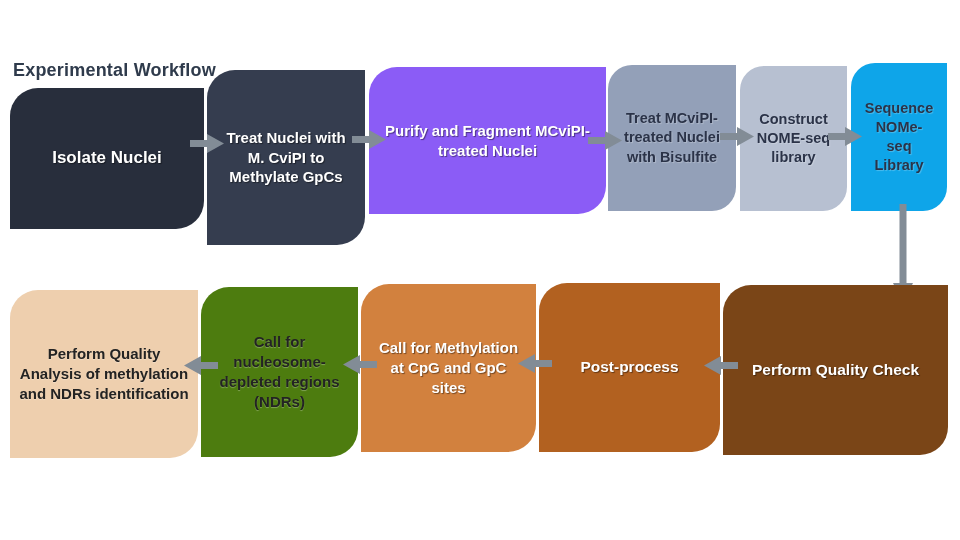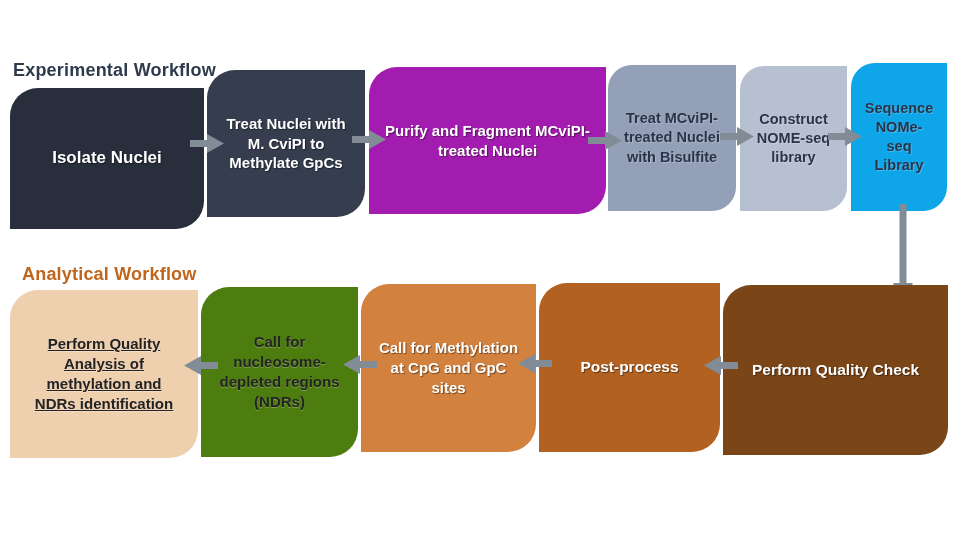--- a/index.html
+++ b/index.html
@@ -16,32 +16,32 @@
     position:absolute;display:flex;align-items:center;justify-content:center;
     text-align:center;font-weight:bold;line-height:1.32;box-sizing:border-box;
     border-radius:28px 0 28px 0;
   }
   .wtxt{color:#ffffff;text-shadow:1px 1px 1px rgba(0,0,0,.45);}
   .dtxt{color:#2b3348;text-shadow:1px 1px 1px rgba(255,255,255,.25);}
   .ktxt{color:#232323;text-shadow:0 1px 1px rgba(255,255,255,.3);}
 
   
   .b1{left:10px;top:88px;width:194px;height:141px;background:#282e3c;font-size:17px;padding:0 14px;}
-  .b2{left:207px;top:70px;width:158px;height:147px;background:#353d4f;font-size:15px;padding:0 10px;}
-  .b3{left:369px;top:67px;width:237px;height:147px;background:#a21caf;font-size:15px;padding:0 12px;}
+  .b2{left:207px;top:70px;width:158px;height:175px;background:#353d4f;font-size:15px;padding:0 10px;}
+  .b3{left:369px;top:67px;width:237px;height:147px;background:#8b5cf6;font-size:15px;padding:0 12px;}
   .b4{left:608px;top:65px;width:128px;height:146px;background:#93a0b8;font-size:14.5px;padding:0 8px;border-radius:24px 0 24px 0;}
   .b5{left:740px;top:66px;width:107px;height:145px;background:#b7c0d1;font-size:14.5px;padding:16px 10px;border-radius:24px 0 24px 0;}
   .b6{left:851px;top:63px;width:96px;height:148px;background:#0ea5e9;font-size:14.5px;padding:0 15px;border-radius:24px 0 24px 0;}
 
   
   .a1{left:723px;top:285px;width:225px;height:170px;background:#7a4517;font-size:15.5px;padding:0 14px;}
   .a2{left:539px;top:283px;width:181px;height:169px;background:#b26120;font-size:15.5px;padding:0 14px;}
   .a3{left:361px;top:284px;width:175px;height:168px;background:#d2813e;font-size:15px;padding:0 14px;}
   .a4{left:201px;top:287px;width:157px;height:170px;background:#4d7c0f;font-size:15px;padding:0 12px;}
-  .a5{left:10px;top:290px;width:188px;height:168px;background:#eecfae;font-size:15px;padding:0 16px;text-decoration:underline;}
+  .a5{left:10px;top:290px;width:188px;height:168px;background:#eecfae;font-size:15px;padding:0 6px;}
 
   .arrow{position:absolute;}
   .ar{width:34px;height:19px;}
   .ad{width:20px;height:100px;}
 </style>
 </head>
 <body>
 
 <div class="canvas">
 
@@ -80,21 +80,20 @@
     </svg>
   <svg class="arrow ar" style="left:828px;top:127px;" viewBox="0 0 34 19">
       <polygon points="0,6 17,6 17,0 34,9.5 17,19 17,13 0,13" fill="#828c96"></polygon>
     </svg>
 
   <svg class="arrow ad" style="left:893px;top:204px;" viewBox="0 0 20 100">
     <rect x="6.5" y="0" width="7" height="80" fill="#828c96"></rect>
     <polygon points="0,79 20,79 10,100" fill="#828c96"></polygon>
   </svg>
 
-  <div class="sec-title ana">Analytical Workflow</div>
 
   <div class="box a1 wtxt">
     <span>Perform Quality Check</span>
   </div>
   <div class="box a2 wtxt">
     <span>Post-process</span>
   </div>
   <div class="box a3 wtxt">
     <span>Call for Methylation at CpG and GpC sites</span>
   </div>

